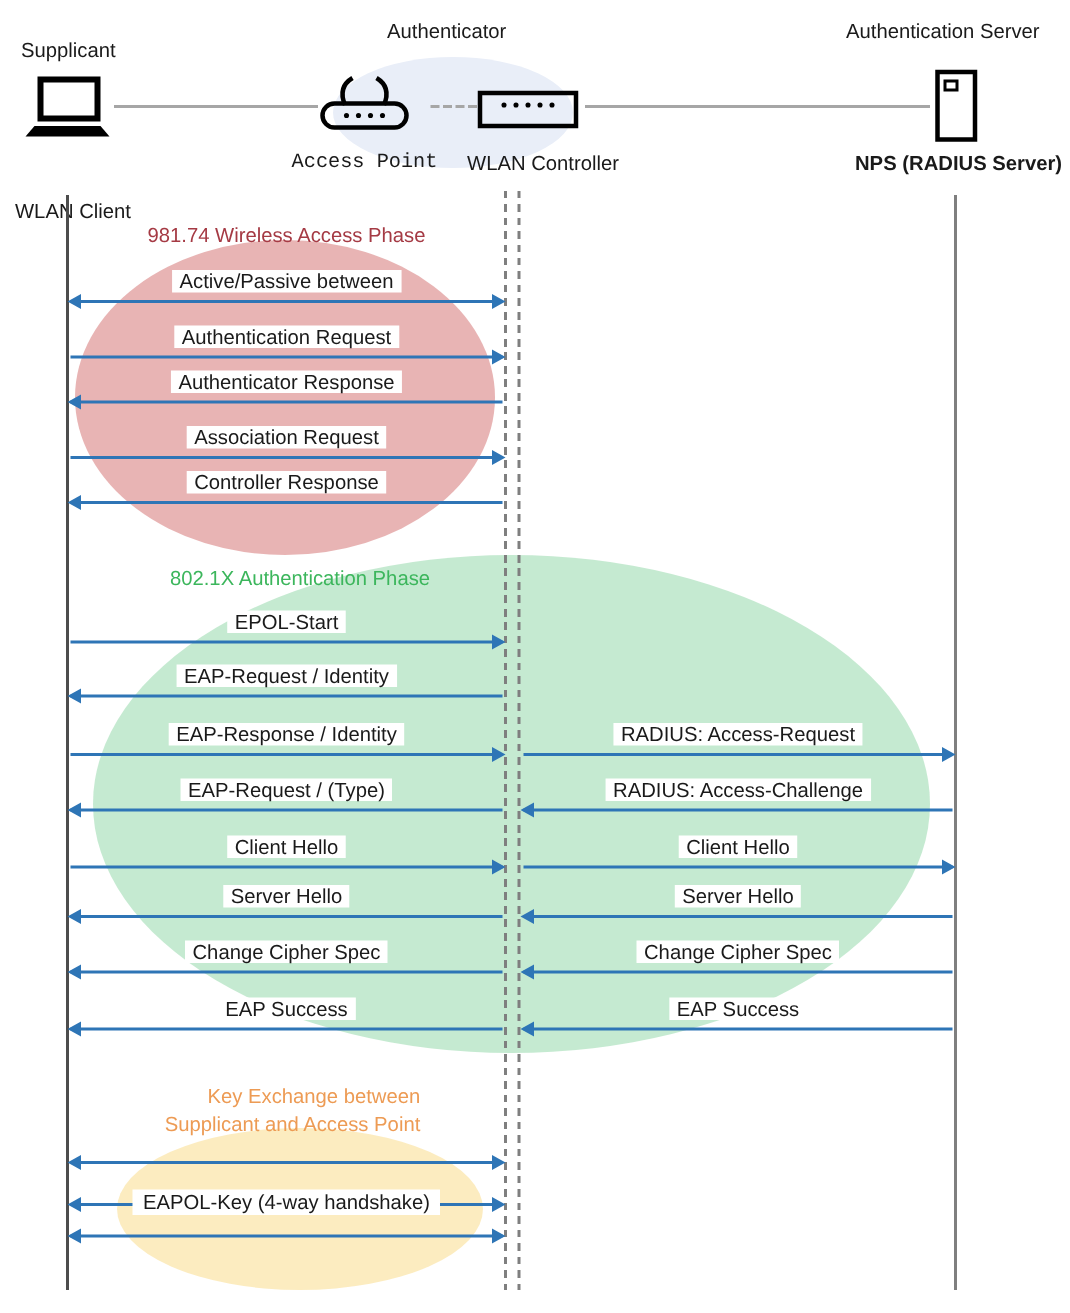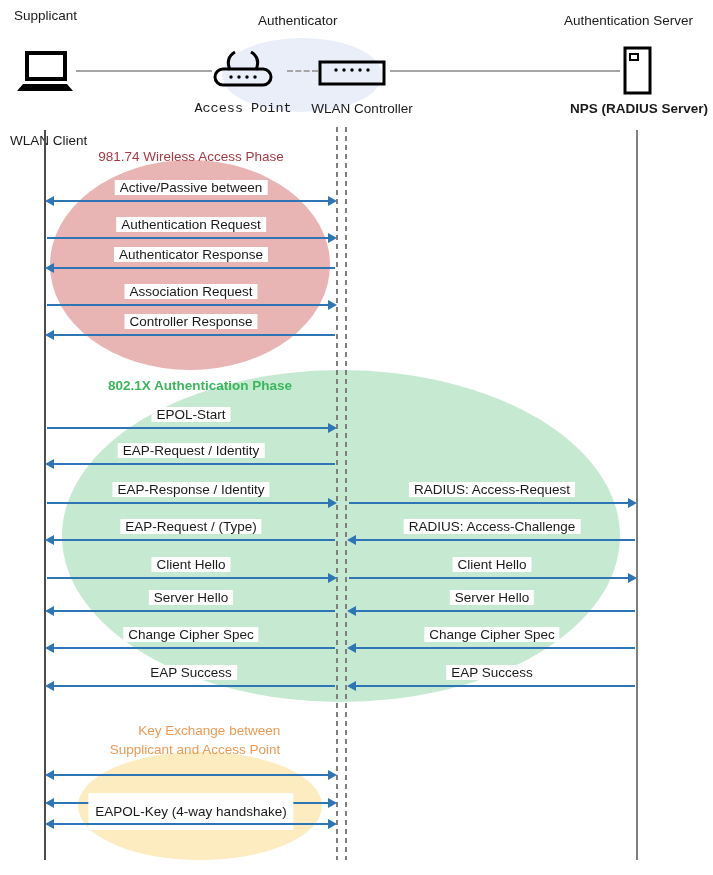--- a/index.html
+++ b/index.html
@@ -8,21 +8,21 @@
     font-family:"Liberation Sans",sans-serif;color:#1a1a1a;
   }
   
   .ellipse{position:absolute;border-radius:50%;}
   .auth-bg{left:222px;top:38px;width:160px;height:74px;background:var(--authenticator_bg);}
   .pink{left:50px;top:160px;width:280px;height:210px;background:var(--pink);}
   .green{left:62px;top:370px;width:558px;height:332px;background:var(--green);}
   .yellow{left:78px;top:752px;width:244px;height:108px;background:var(--yellow);}
   
   .role,.caption{position:absolute;font-size:13.5px;white-space:nowrap;}
-  .role-sup{left:14px;top:8px;}
+  .role-sup{left:14px;top:26px;}
   .role-auth{left:258px;top:13px;}
   .role-srv{left:564px;top:13px;}
   .cap-client{left:10px;top:101px;margin-top:32px;}
   .cap-ap{left:243px;top:101px;transform:translateX(-50%);font-family:Liberation Mono, monospace;}
   .cap-ctrl{left:362px;top:101px;transform:translateX(-50%);}
   .cap-nps{left:570px;top:101px;font-weight:bold;}
   
   .conn{position:absolute;height:0;border-top:2px solid #a6a6a6;top:70px;}
   .conn.c1{left:76px;width:136px;}
   .conn.c2{left:287px;width:31px;border-top-style:dashed;}
@@ -39,32 +39,32 @@
   .lifeline.left{left:44px;background:var(--lifeline_left);}
   .lifeline.right{left:636px;background:var(--lifeline);}
   .dashline{position:absolute;width:2px;top:127px;height:733px;
     background:repeating-linear-gradient(to bottom,var(--lifeline) 0 5px,transparent 5px 9px);}
   .dashline.d1{left:336px;}
   .dashline.d2{left:345px;}
   
   .phase-title{position:absolute;font-size:13.5px;white-space:pre-line;text-align:center;
     transform:translateX(-50%);line-height:19px;}
   .pt-1{left:191px;top:147px;}
-  .pt-2{left:200px;top:376px;font-weight:bold;}
+  .pt-2{left:200px;top:376px;}
   .pt-3{left:195px;top:721px;text-align:right;}
   
   #messages .msg{position:absolute;height:0;}
   .msg-line{position:absolute;left:1px;right:1px;top:-1px;height:2px;background:var(--arrow);}
   .head{position:absolute;top:-5px;width:0;height:0;
     border-top:5px solid transparent;border-bottom:5px solid transparent;}
   .head.r{right:-1px;border-left:9px solid var(--arrow);}
   .head.l{left:-1px;border-right:9px solid var(--arrow);}
   .msg-label{position:absolute;left:50%;top:-21px;transform:translateX(-50%);
     background:#fff;padding:0 5px;font-size:13.5px;white-space:nowrap;}
-  .msg-label.on{top:-10px;padding:11px 7px;}
+  .msg-label.on{top:-10px;padding:1px 7px;}
 </style>
 </head>
 <body>
 
 <div class="diagram">
 
   <div class="ellipse auth-bg"></div>
   <div class="ellipse pink"></div>
   <div class="ellipse green"></div>
   <div class="ellipse yellow"></div>

